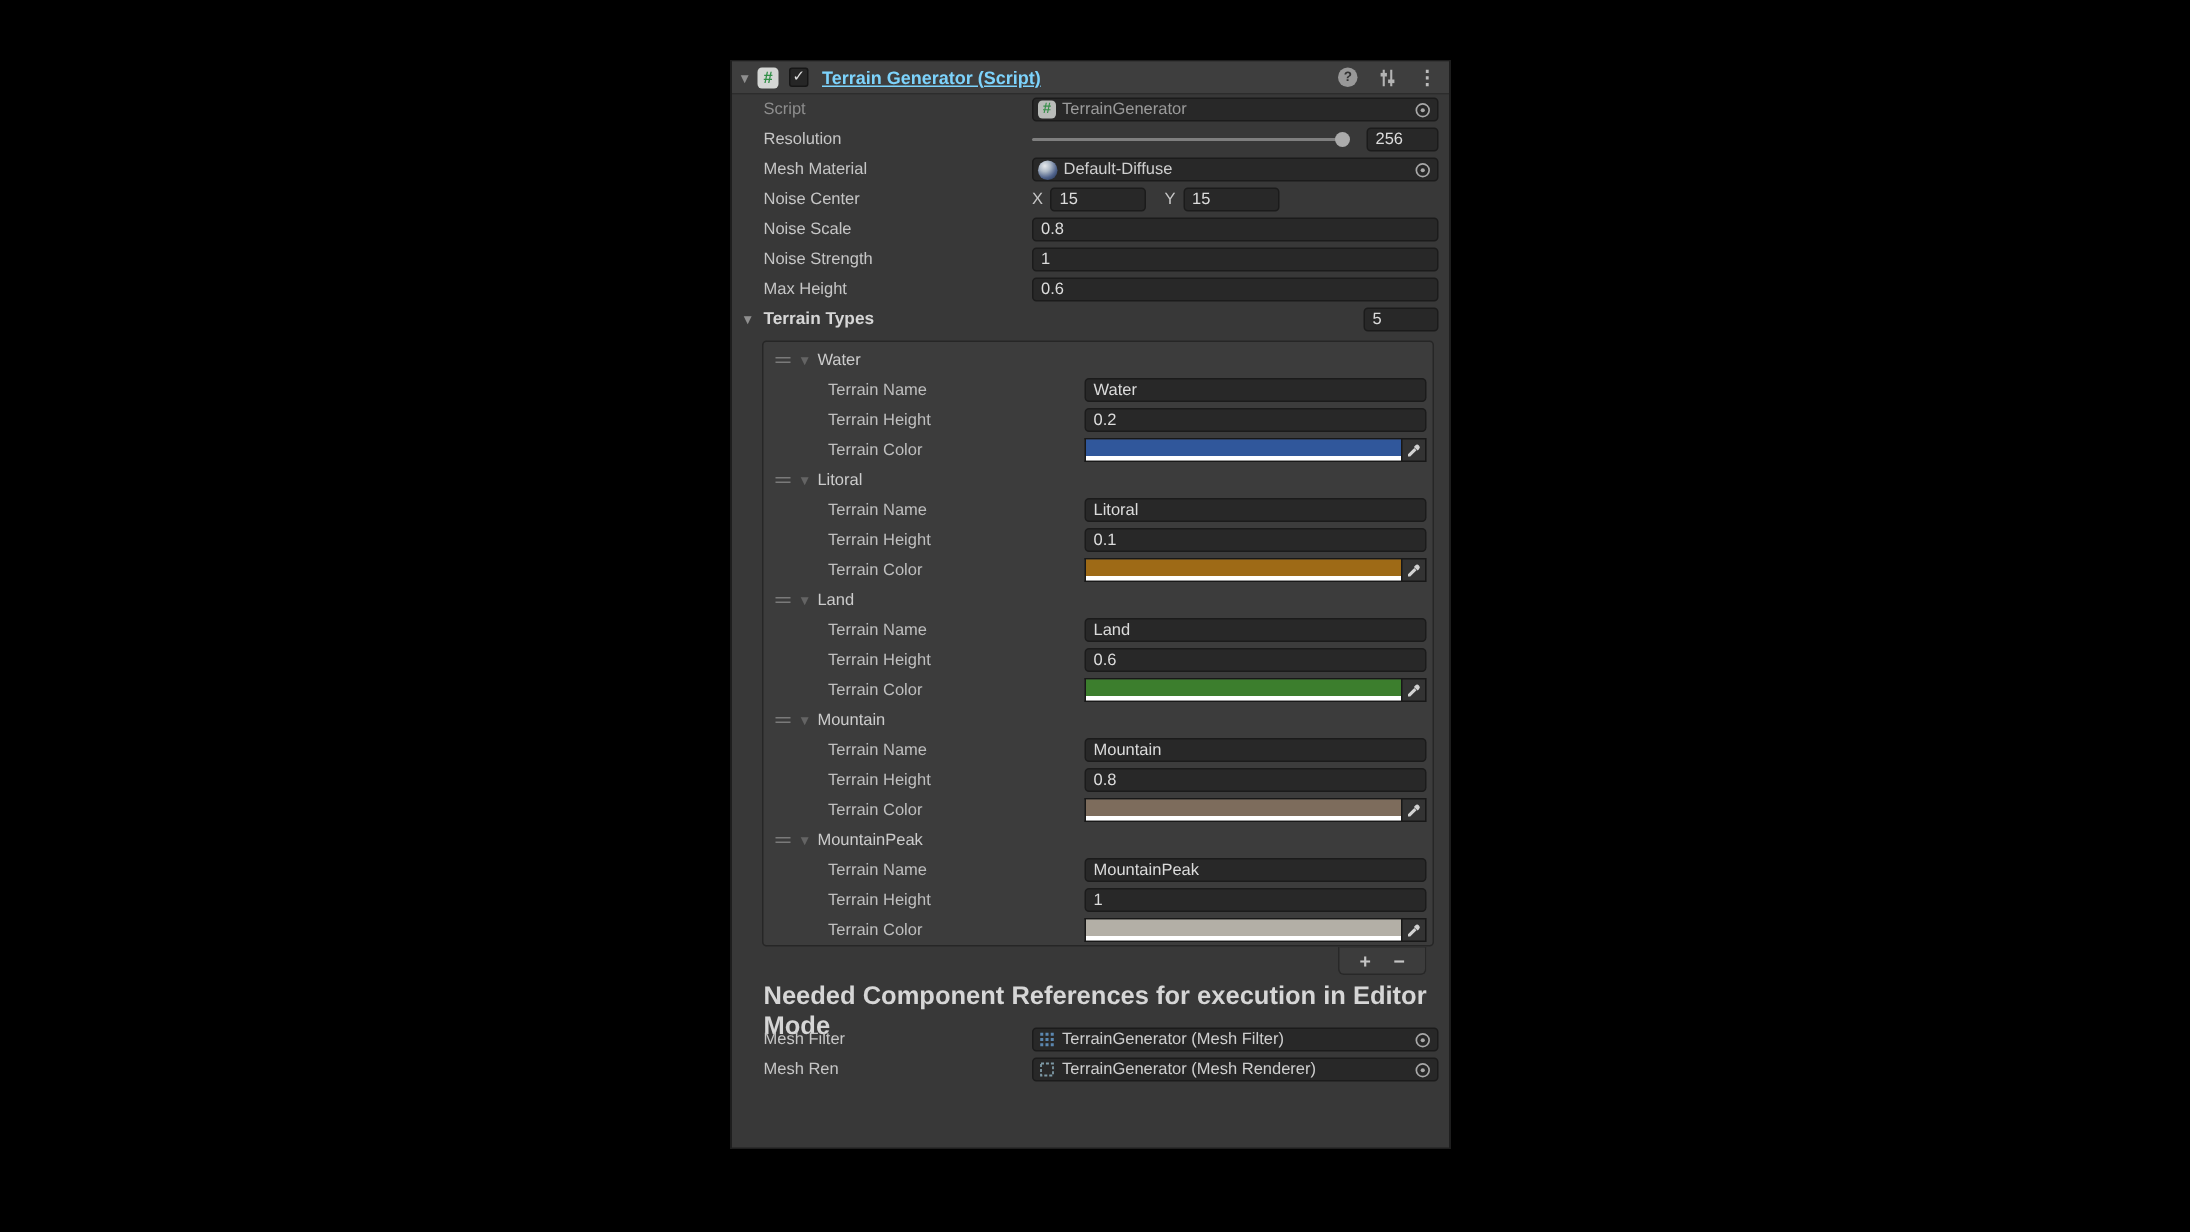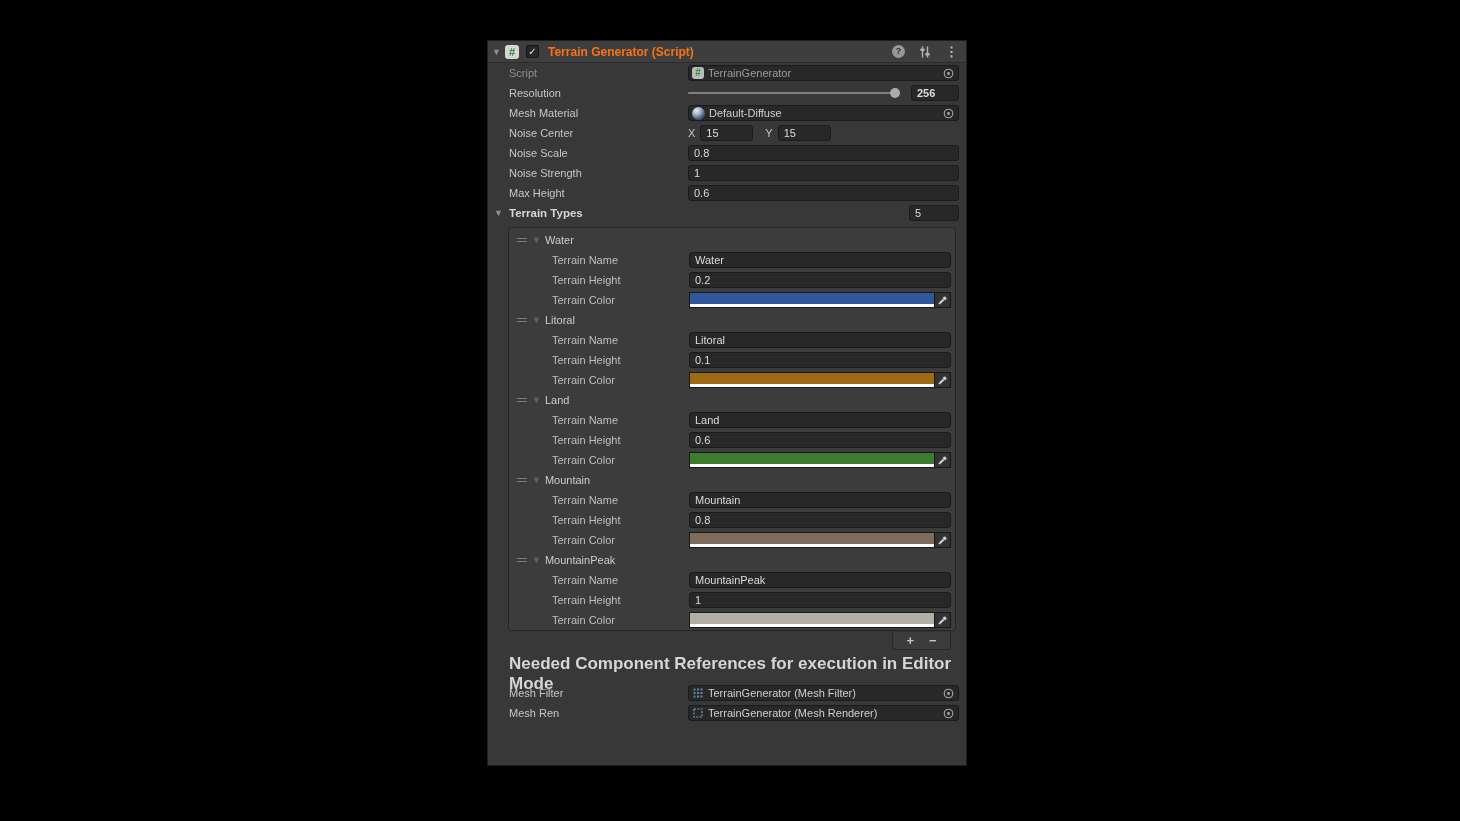--- a/index.html
+++ b/index.html
@@ -9,58 +9,58 @@
   }
   .panel{
     position:absolute;left:487px;top:40px;width:480px;height:726px;
     background:#383838;border:1px solid #1e1e1e;box-sizing:border-box;
   }
   
   .hdr{height:22px;background:#3e3e3e;border-bottom:1px solid #2c2c2c;display:flex;align-items:center;padding:0 8px 0 4px;box-sizing:border-box;}
   .hdr-foldout{width:13px;color:#8f8f8f;font-size:9px;flex:none;cursor:default;}
   .script-badge{width:14px;height:14px;background:#d4d6d4;border-radius:3px;color:#2f8f46;font-weight:bold;font-size:11px;line-height:14px;text-align:center;flex:none;}
   .hdr-check{width:13px;height:13px;margin-left:7px;background:#262626;border:1px solid #161616;border-radius:2px;color:#e0e0e0;font-size:10px;line-height:11px;text-align:center;flex:none;box-sizing:border-box;}
-  .hdr-title{margin-left:9px;font-weight:bold;font-size:12px;color:#f97316;white-space:nowrap;}
+  .hdr-title{margin-left:9px;font-weight:bold;font-size:12px;color:#7dd3fc;white-space:nowrap;text-decoration:underline;}
   .hdr-right{margin-left:auto;display:flex;align-items:center;gap:13px;}
   .help-icon{width:13px;height:13px;border-radius:50%;background:#989898;color:#323232;font-size:9px;font-weight:bold;text-align:center;line-height:13px;}
   .kebab-icon{color:#bcbcbc;font-size:13px;font-weight:bold;line-height:1;}
   
   .row{display:flex;align-items:center;height:20px;padding-left:21px;padding-right:7px;box-sizing:border-box;}
   .lbl{width:179px;flex:none;font-size:11px;color:#c6c6c6;white-space:nowrap;overflow:hidden;}
   .dim{color:#8d8d8d;}
   .val{flex:1;display:flex;align-items:center;min-width:0;}
   .field{height:16px;background:#282828;border:1px solid #1b1b1b;border-radius:3px;color:#dcdcdc;
          font-size:11px;line-height:14px;padding:0 5px;box-sizing:border-box;white-space:nowrap;overflow:hidden;}
   .grow{flex:1;}
   .objfield{display:flex;align-items:center;padding:0 3px;}
   .obj-text{margin-left:4px;color:#cfcfcf;}
   .picker{margin-left:auto;flex:none;display:flex;}
   
   .slider-track{flex:1;height:2px;background:#7f7f7f;border-radius:1px;position:relative;margin-right:12px;}
   .slider-knob{position:absolute;right:-1px;top:-4px;width:10px;height:10px;border-radius:50%;background:#ababab;}
-  .w48{width:48px;flex:none;font-weight:bold;}
+  .w48{width:48px;flex:none;}
   .w50{width:50px;flex:none;}
-  .w75{width:53px;flex:none;}
+  .w75{width:64px;flex:none;}
   .axis-lbl{font-size:11px;color:#c6c6c6;margin-right:5px;}
   .gap10{width:12px;flex:none;}
   
   .curvefield{flex:1;height:16px;border:1px solid #1a1a1a;border-radius:2px;background:linear-gradient(#5c5c5c,#3a3a3a);overflow:hidden;}
   
   .tt-row{padding-left:6px;}
   .tt-foldout{width:15px;color:#8f8f8f;font-size:9px;flex:none;}
   .bold-lbl{font-weight:bold;font-size:11.5px;color:#d6d6d6;}
   .spacer{flex:1;}
   
   .list-box{margin:4px 10px 0 20px;height:404px;background:#3c3c3c;border:1px solid #262626;border-radius:3px;box-sizing:border-box;padding-top:2px;}
   .elem-hdr{height:20px;display:flex;align-items:center;padding-left:8px;}
   .drag-handle{width:10px;margin-right:5px;flex:none;}
   .drag-handle i{display:block;height:1px;background:#7a7a7a;margin:2px 0;}
   .elem-foldout{color:#646464;font-size:9px;margin-right:4px;flex:none;}
   .elem-name{font-size:11px;color:#cccccc;}
-  .elem-row{height:20px;display:flex;align-items:center;padding-left:43px;padding-right:4px;box-sizing:border-box;}
+  .elem-row{height:20px;display:flex;align-items:center;padding-left:43px;padding-right:4px;box-sizing:border-box;gap:34px;}
   .elem-lbl{width:137px;flex:none;font-size:11px;color:#bfbfbf;}
   .elem-val{flex:1;display:flex;align-items:center;min-width:0;}
   
   .swatch-wrap{flex:1;display:flex;height:16px;}
   .swatch{flex:1;display:flex;flex-direction:column;border:1px solid #181818;border-right:none;box-sizing:border-box;}
   .swatch-main{flex:1;}
   .swatch-alpha{height:3px;background:#fff;}
   .eyedrop{width:17px;flex:none;background:#333333;border:1px solid #181818;box-sizing:border-box;display:flex;align-items:center;justify-content:center;}
   
   .list-footer{width:59px;height:19px;margin-left:auto;margin-right:15px;background:#3c3c3c;border:1px solid #282828;border-top:1px solid #333;border-radius:0 0 4px 4px;box-sizing:border-box;display:flex;align-items:center;justify-content:center;gap:15px;}

